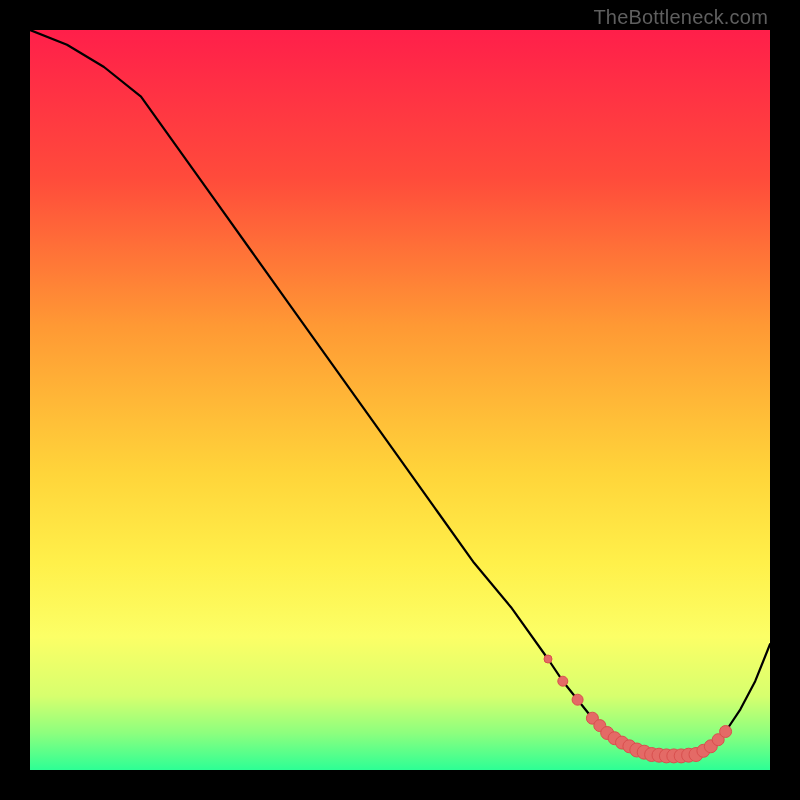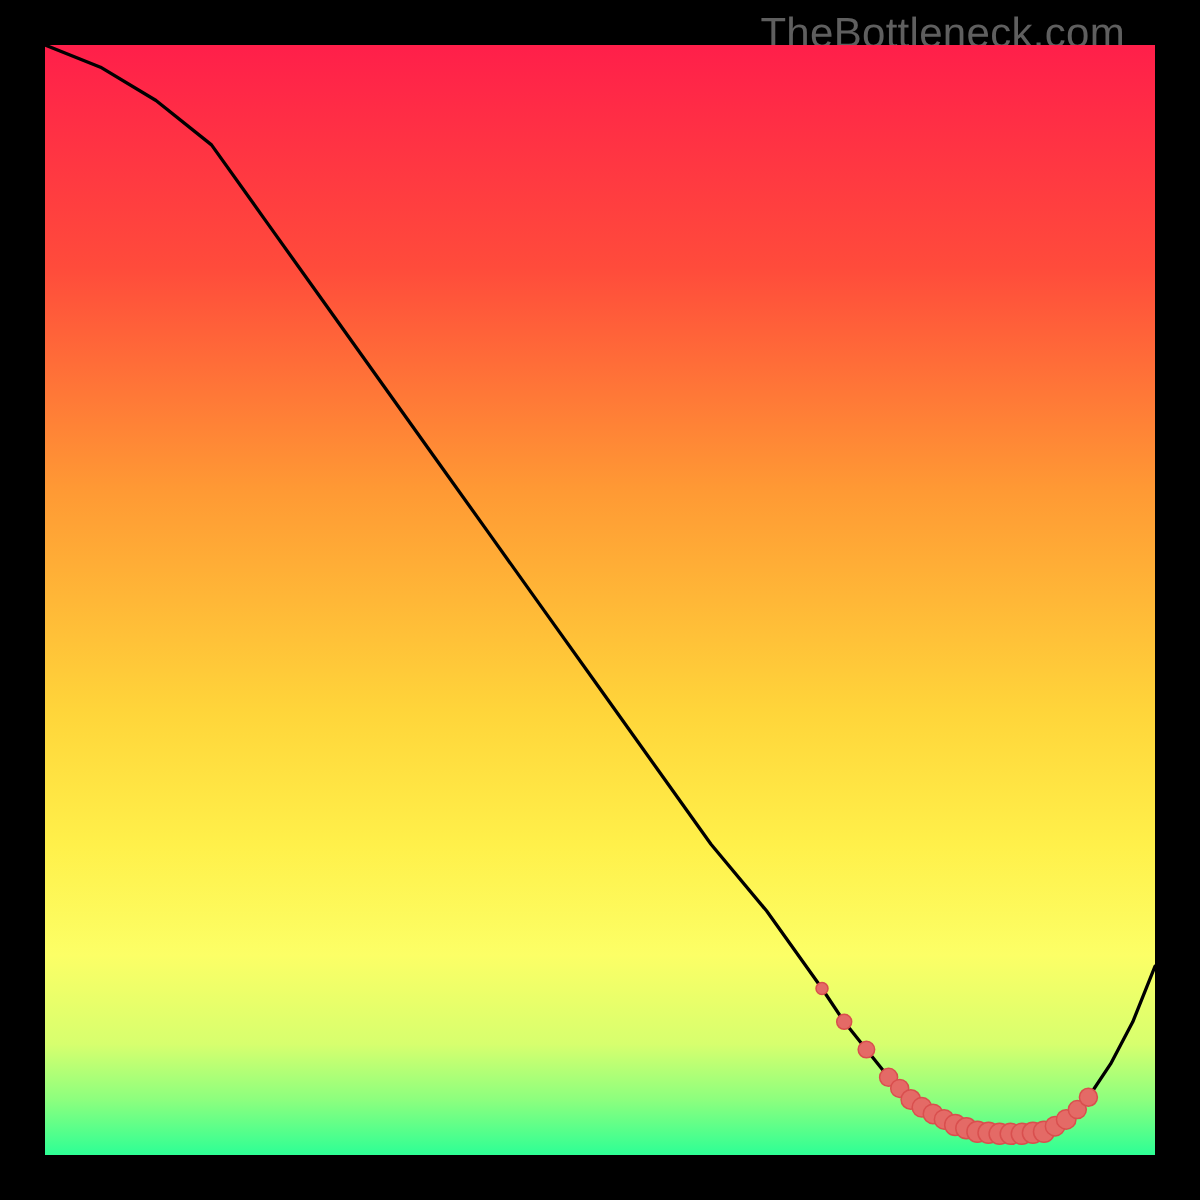--- a/index.html
+++ b/index.html
@@ -22,23 +22,23 @@
   .plot {
     position: absolute;
     left: 0;
     top: 0;
     width: 740px;
     height: 740px;
   }
   .watermark {
     position: absolute;
     top: 6px;
-    right: 50px;
+    right: 32px;
     color: #5f5f5f;
-    font-size: 28px;
+    font-size: 20px;
     font-weight: 500;
     letter-spacing: 0.2px;
     user-select: none;
   }
   svg { display: block; }
   .curve {
     fill: none;
     stroke: #000000;
     stroke-width: 2.2;
     stroke-linejoin: round;

